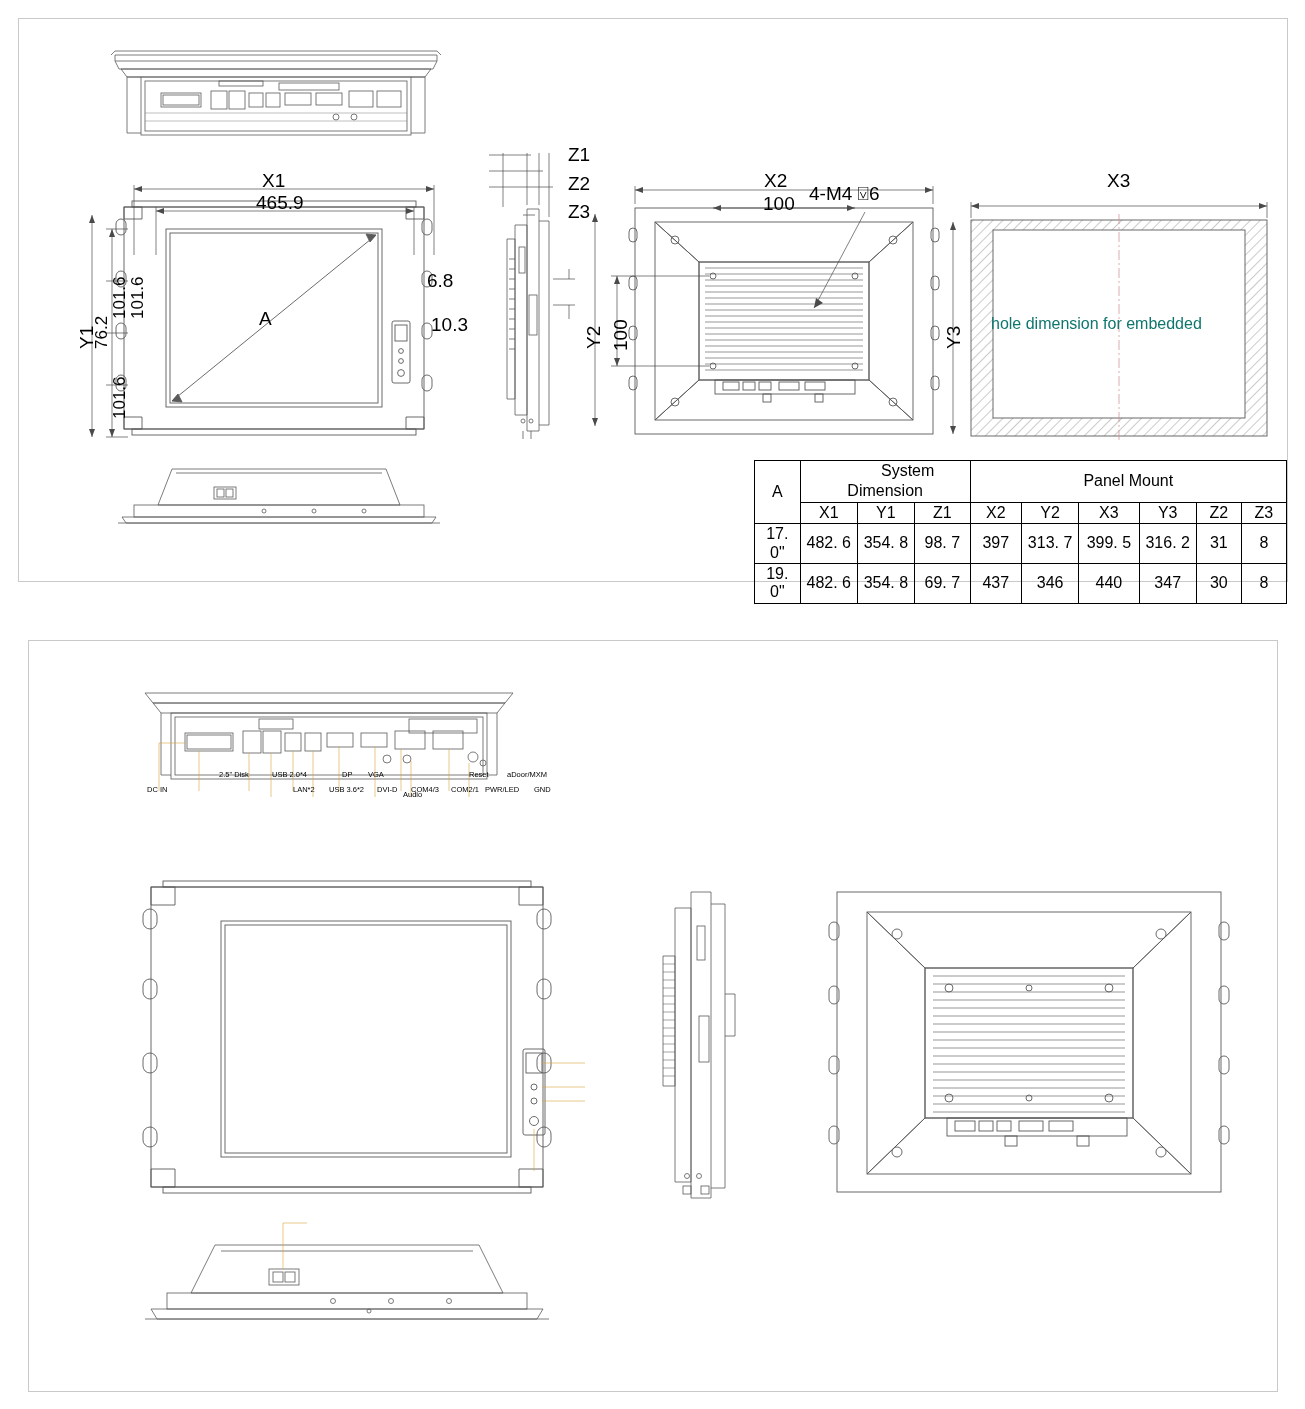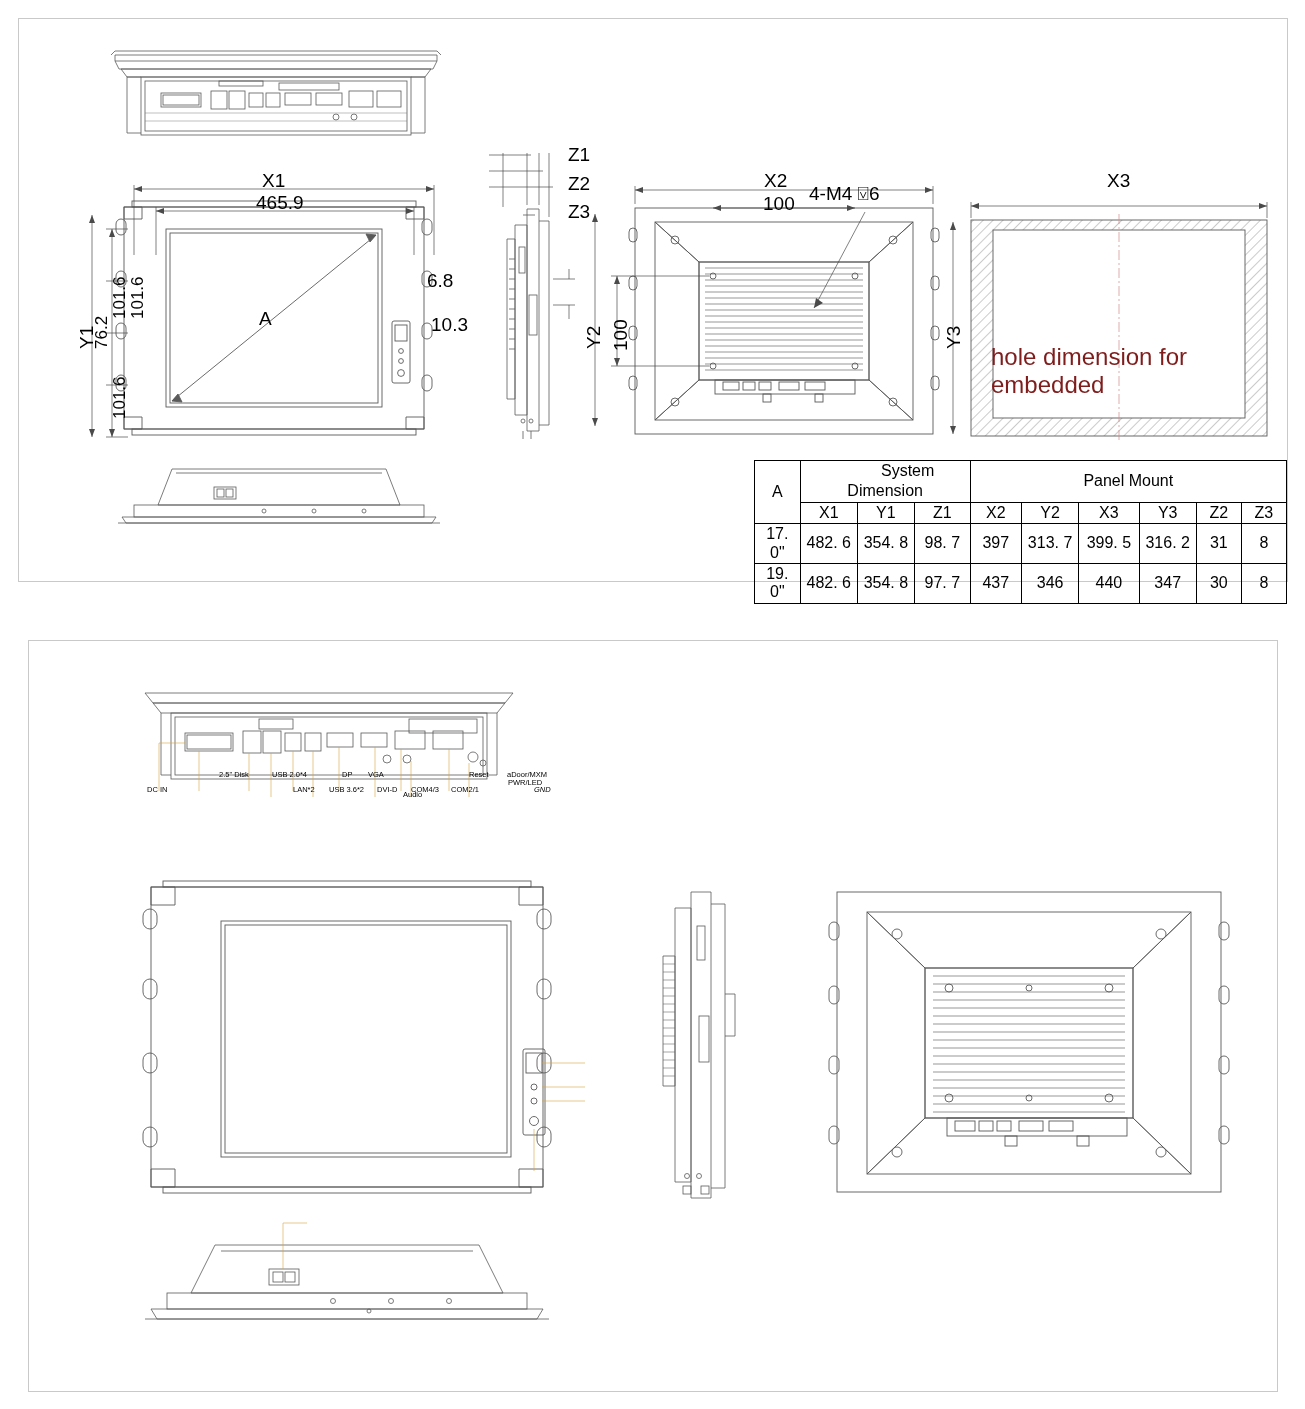--- a/index.html
+++ b/index.html
@@ -47,23 +47,22 @@
   }
   table.spec td, table.spec th {
     border: 1px solid #000;
     text-align: center;
     font-weight: normal;
     padding: 1px 3px;
     line-height: 1.15;
   }
   .hole-text {
     position: absolute;
-    font-size: 24px;
-    color: #7f1d1d;
-    margin-top: 28px;
+    font-size: 16px;
+    color: #0f766e;
   }
 </style>
 </head>
 <body>
 
 <div class="panel" id="panel-top">
 
   <div class="fig" style="left:92px; top:18px;">
     <svg width="330" height="105" viewBox="0 0 330 105">
       <g fill="none" stroke="#5a5a5a" stroke-width="0.8">
@@ -380,21 +379,21 @@
         <td>313. 7</td>
         <td>399. 5</td>
         <td>316. 2</td>
         <td>31</td>
         <td>8</td>
       </tr>
       <tr>
         <td>19. 0"</td>
         <td>482. 6</td>
         <td>354. 8</td>
-        <td>97. 7</td>
+        <td>69. 7</td>
         <td>437</td>
         <td>346</td>
         <td>440</td>
         <td>347</td>
         <td>30</td>
         <td>8</td>
       </tr>
     </tbody>
       </table>
   </div>
@@ -453,22 +452,22 @@
   <span class="lbl lbl-tiny" style="left:374px; top:130px;margin-top:20px;">Audio</span>
   <span class="lbl lbl-tiny" style="left:440px; top:130px;">Reset</span>
   <span class="lbl lbl-tiny" style="left:478px; top:130px;">aDoor/MXM</span>
 
   <span class="lbl lbl-tiny" style="left:118px; top:145px;">DC IN</span>
   <span class="lbl lbl-tiny" style="left:264px; top:145px;">LAN*2</span>
   <span class="lbl lbl-tiny" style="left:300px; top:145px;">USB 3.6*2</span>
   <span class="lbl lbl-tiny" style="left:348px; top:145px;">DVI-D</span>
   <span class="lbl lbl-tiny" style="left:382px; top:145px;">COM4/3</span>
   <span class="lbl lbl-tiny" style="left:422px; top:145px;">COM2/1</span>
-  <span class="lbl lbl-tiny" style="left:456px; top:138px;margin-left:23px;">PWR/LED</span>
-  <span class="lbl lbl-tiny" style="left:505px; top:145px;font-style:italic;">GND</span>
+  <span class="lbl lbl-tiny" style="left:456px; top:145px;">PWR/LED</span>
+  <span class="lbl lbl-tiny" style="left:505px; top:145px;">GND</span>
 
   <div class="fig" style="left:108px; top:240px;">
     <svg width="420" height="320" viewBox="0 0 420 320">
       <g fill="none" stroke="#5a5a5a" stroke-width="0.9">
         <rect x="14" y="6" width="392" height="300"></rect>
         <rect x="26" y="0" width="368" height="6"></rect>
         <rect x="26" y="306" width="368" height="6"></rect>
         <rect x="84" y="40" width="290" height="236"></rect>
         <rect x="88" y="44" width="282" height="228"></rect>
 

